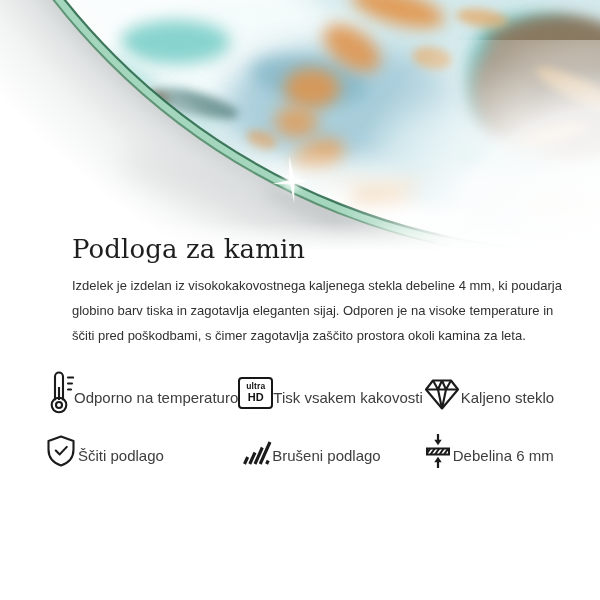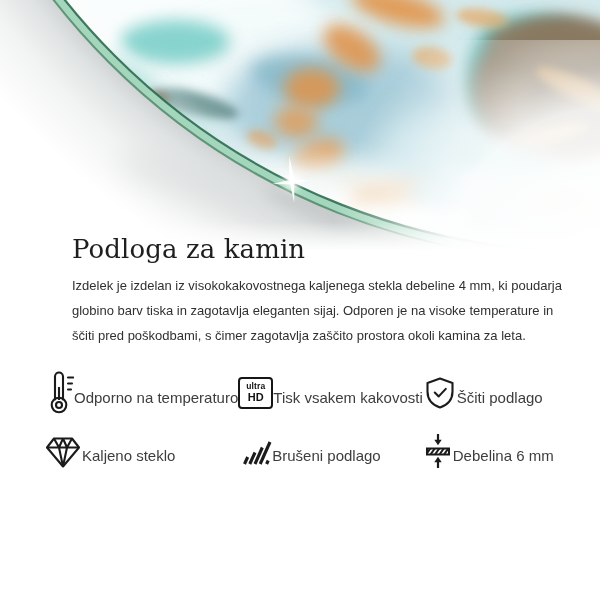--- a/index.html
+++ b/index.html
@@ -188,36 +188,36 @@
         <div class="uhd-badge">
           <span class="uhd-top">ultra</span>
           <span class="uhd-bottom">HD</span>
         </div>
       </div>
       <div class="label">Tisk vsakem kakovosti</div>
     </div>
 
     <div class="feature">
       <div class="icon-slot">
+        <svg width="38" height="35" viewBox="0 0 38 35">
+          <path class="icon-stroke" stroke-width="1.9" stroke-linejoin="round" d="M3 13.5 L10 4.5 H28 L35 13.5 L19 32.5 Z"></path>
+          <path class="icon-stroke" stroke-width="1.6" d="M3 13.5 H35 M10 4.5 L15 13.5 M19 4.5 L15 13.5 M19 4.5 L23 13.5 M28 4.5 L23 13.5 M15 13.5 L19 32.5 M23 13.5 L19 32.5"></path>
+        </svg>
+      </div>
+      <div class="label">Kaljeno steklo</div>
+    </div>
+
+    <div class="feature">
+      <div class="icon-slot">
         <svg width="34" height="34" viewBox="0 0 34 34">
           <path class="icon-stroke" d="M17 2.5 L29.5 7 V15.5 C29.5 23.5 24.5 29 17 31.5 C9.5 29 4.5 23.5 4.5 15.5 V7 Z" stroke-linejoin="round"></path>
           <path class="icon-stroke" d="M11.8 16.6 L15.7 20.4 L22.8 12.9" stroke-width="2.5" stroke-linecap="round" stroke-linejoin="round"></path>
         </svg>
       </div>
       <div class="label">Ščiti podlago</div>
-    </div>
-
-    <div class="feature">
-      <div class="icon-slot">
-        <svg width="38" height="35" viewBox="0 0 38 35">
-          <path class="icon-stroke" stroke-width="1.9" stroke-linejoin="round" d="M3 13.5 L10 4.5 H28 L35 13.5 L19 32.5 Z"></path>
-          <path class="icon-stroke" stroke-width="1.6" d="M3 13.5 H35 M10 4.5 L15 13.5 M19 4.5 L15 13.5 M19 4.5 L23 13.5 M28 4.5 L23 13.5 M15 13.5 L19 32.5 M23 13.5 L19 32.5"></path>
-        </svg>
-      </div>
-      <div class="label">Kaljeno steklo</div>
     </div>
 
     <div class="feature">
       <div class="icon-slot">
         <svg width="34" height="32" viewBox="0 0 34 32">
           <path d="M6.5 29 L9.7 22" stroke="#1b1b1b" stroke-width="3.1" fill="none"></path>
           <path d="M11.8 29 L17 17.5" stroke="#1b1b1b" stroke-width="3.1" fill="none"></path>
           <path d="M17 29 L24.3 12.5" stroke="#1b1b1b" stroke-width="3.1" fill="none"></path>
           <path d="M22.2 29 L32 7" stroke="#1b1b1b" stroke-width="3.1" fill="none"></path>
           <path d="M28.6 29 L30.2 25.5" stroke="#1b1b1b" stroke-width="3.1" fill="none"></path>

